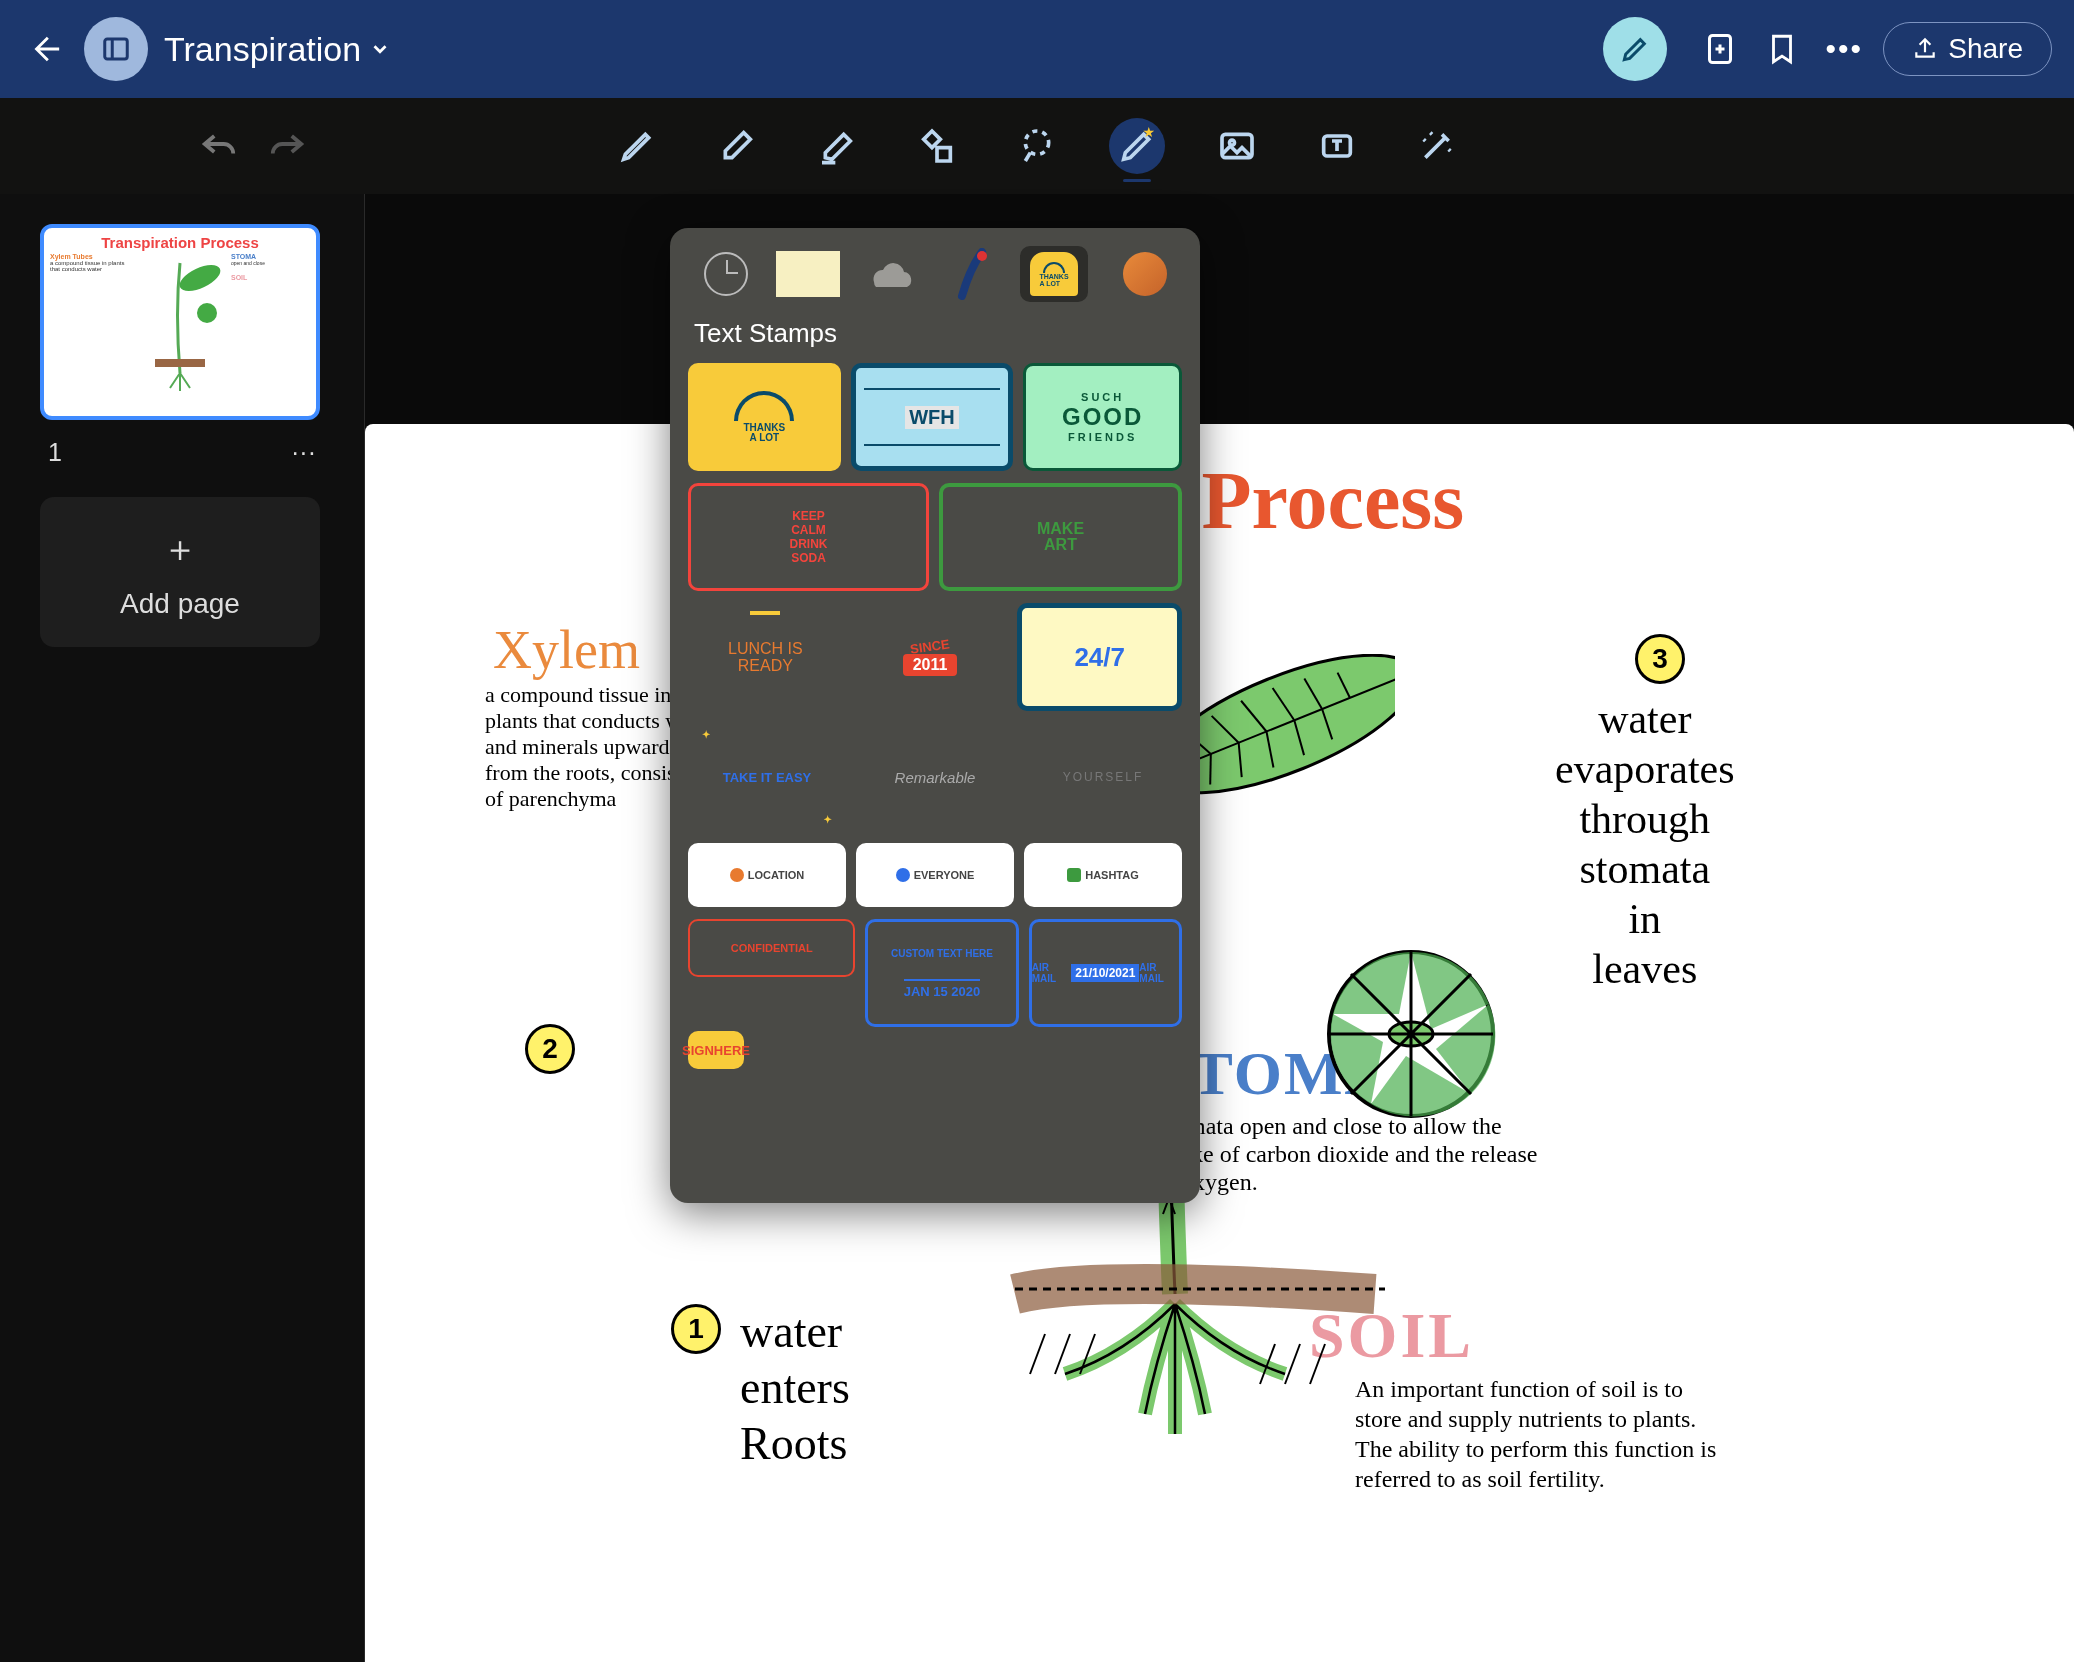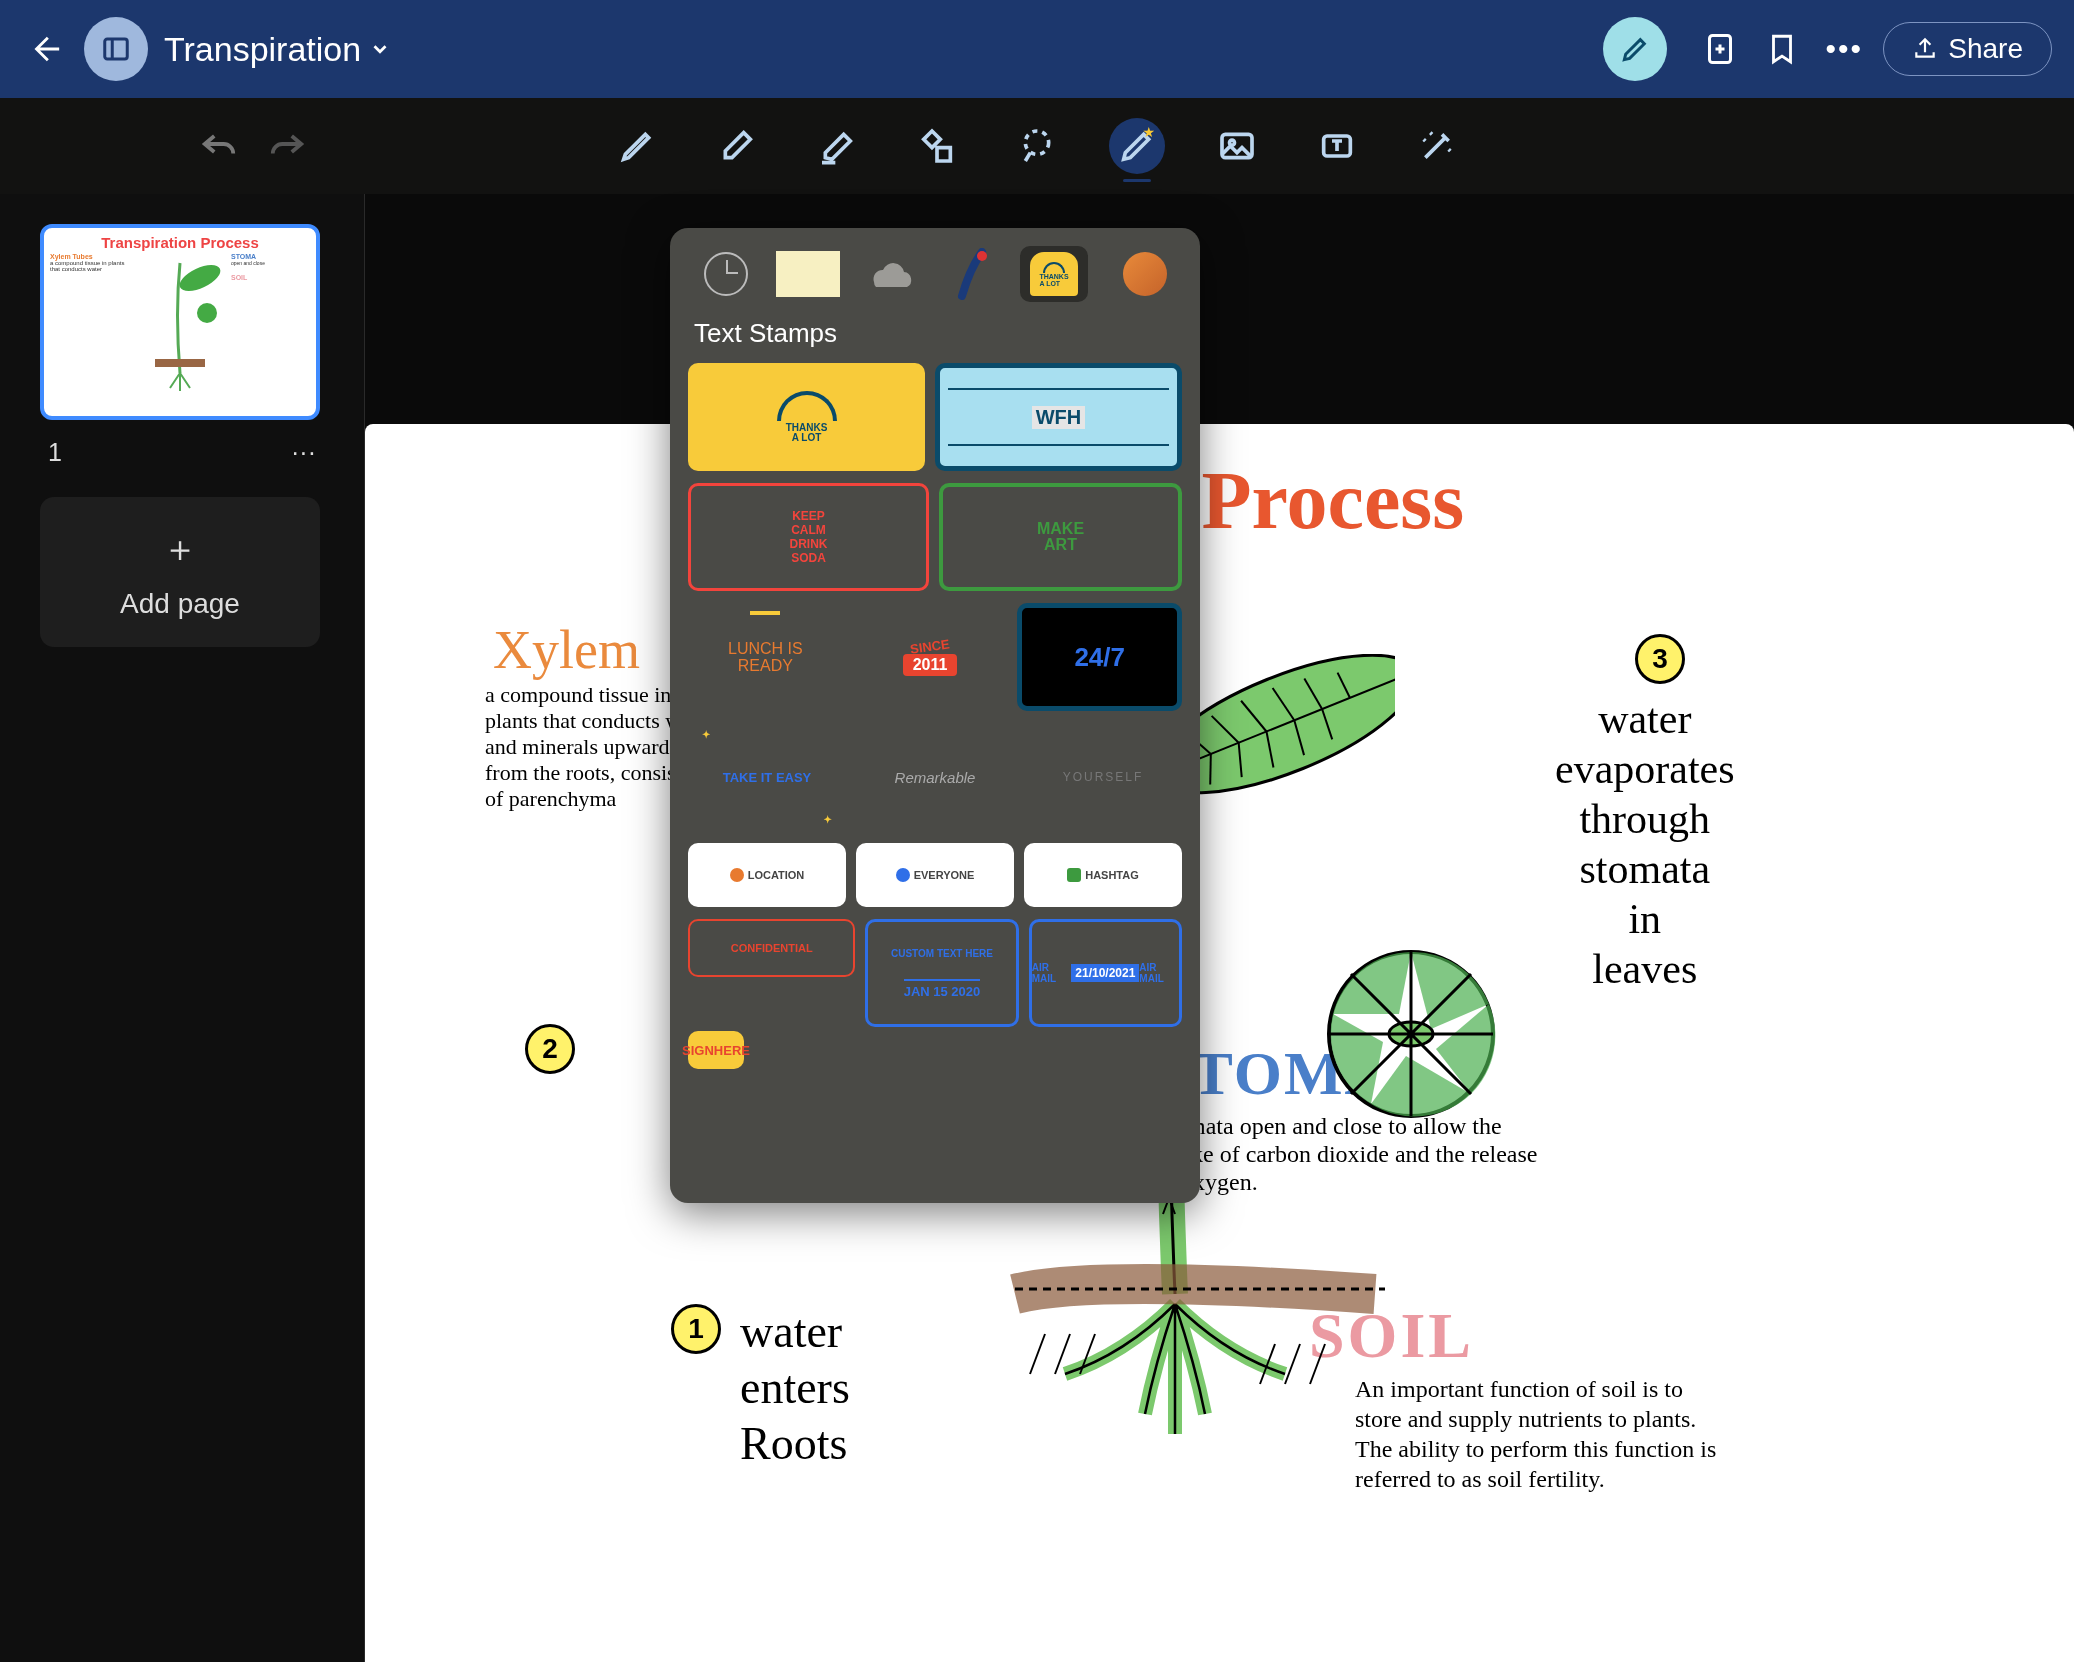--- a/index.html
+++ b/index.html
@@ -91,21 +91,21 @@
   .st-good .l1{font-size:11px;letter-spacing:3px}
   .st-good .l2{font-size:24px;letter-spacing:2px}
   .st-keep{border:3px solid #f3443c;border-radius:14px;flex-direction:column;color:#f3443c;font-size:12px;font-weight:700;line-height:14px}
   .st-make{border:4px solid #3d9a3f;border-radius:50% 50% 50% 10%;color:#3d9a3f;font-weight:700;font-size:16px;text-align:center;line-height:16px}
   .st-getting{border:3px solid #2f6fe8;border-radius:22px;color:#2f6fe8;font-weight:700;font-size:16px;text-align:center;line-height:16px}
   .st-lunch{flex-direction:column;color:#e87a2f;font-weight:400;font-size:16px;text-align:center;line-height:17px;position:relative}
   .st-lunch::before{content:"";width:30px;height:4px;background:#f8cb3a;position:absolute;top:8px}
   .st-since{flex-direction:column;color:#e8442f}
   .st-since .t{font-size:13px;font-weight:700;transform:rotate(-8deg)}
   .st-since .y{background:#e8442f;color:#fff;padding:2px 10px;border-radius:4px;font-weight:700;font-size:16px}
-  .st-247{background:#000000;border:5px solid #0a4b6a;border-radius:50px;color:#2f6fe8;font-weight:800;font-size:26px}
+  .st-247{background:#fef9c3;border:5px solid #0a4b6a;border-radius:50px;color:#2f6fe8;font-weight:800;font-size:26px}
   .st-easy{color:#2f6fe8;font-size:13px;font-weight:700;position:relative}
   .st-easy::before{content:"✦";position:absolute;top:6px;left:14px;color:#f8cb3a;font-size:10px}
   .st-easy::after{content:"✦";position:absolute;bottom:6px;right:14px;color:#f8cb3a;font-size:10px}
   .st-remark{color:#aaa;font-style:italic;font-size:15px}
   .st-your{color:#777;font-size:12px;letter-spacing:2px}
   .pill{background:#fff;border-radius:8px;font-size:11px;font-weight:700;color:#444;gap:4px}
   .pill .dot{width:14px;height:14px;border-radius:50%}
   .st-conf{border:2px solid #e8442f;color:#e8442f;font-size:11px;font-weight:700;border-radius:6px;padding:6px 8px;height:58px!important}
   .st-date{border:3px solid #2f6fe8;border-radius:10px;flex-direction:column;color:#2f6fe8;font-size:10px;font-weight:700}
   .st-date .d{border-top:2px solid #2f6fe8;padding-top:3px;margin-top:20px;font-size:13px}
@@ -356,20 +356,25 @@
   <div class="stamps">
     <div class="srow">
       <div class="st-thanks">
           <div class="arc"></div>
           <span>THANKS</span>
           <span>A LOT</span>
         </div>
       <div class="st-wfh">
           <span style="background:#e5e5e5;padding:0 4px;z-index:1">WFH</span>
         </div>
+      <div class="st-good">
+          <span class="l1">SUCH</span>
+          <span class="l2">GOOD</span>
+          <span class="l1">FRIENDS</span>
+        </div>
     </div>
     <div class="srow">
       <div class="st-keep">
           <span>KEEP</span>
           <span>CALM</span>
           <span>DRINK</span>
           <span>SODA</span>
         </div>
       <div class="st-make">
           <span><span>MAKE</span><br><span>ART</span></span>

